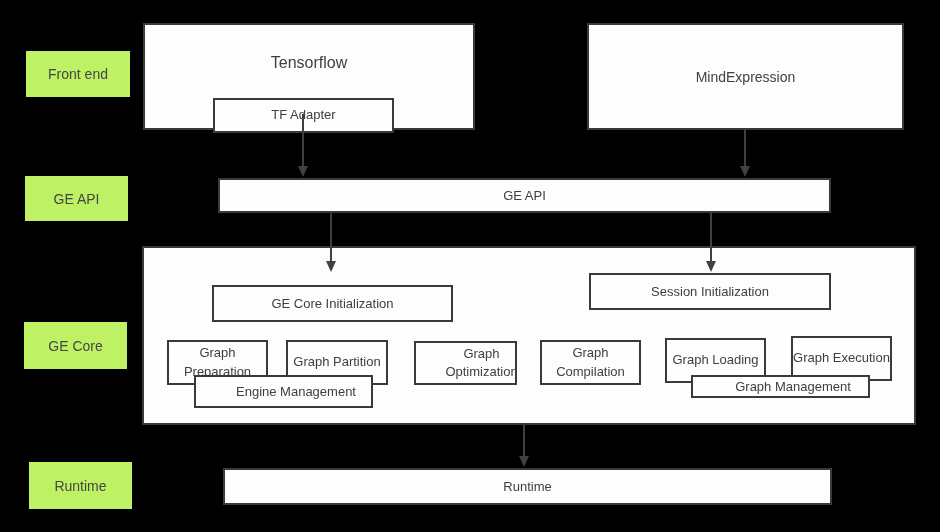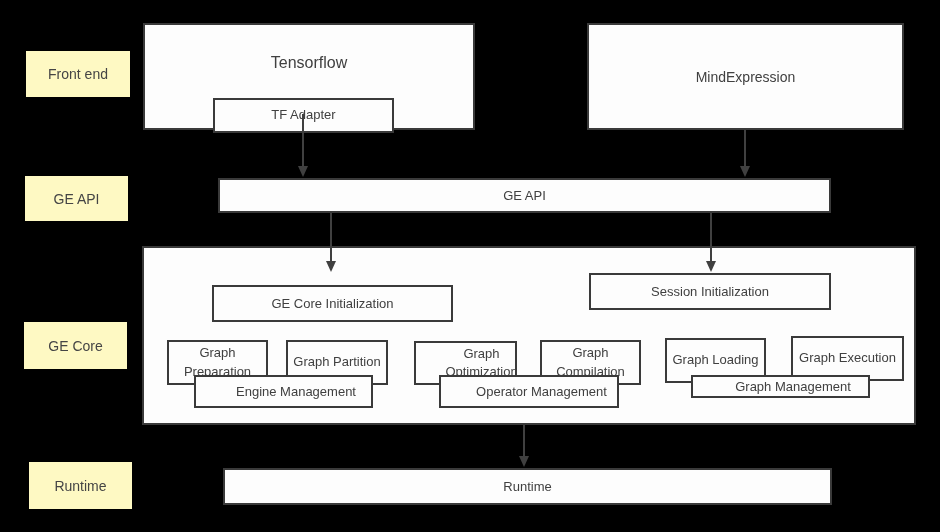--- a/index.html
+++ b/index.html
@@ -22,21 +22,21 @@
     border: 2px solid #3a3a3a;
     box-sizing: border-box;
     display: flex;
     align-items: center;
     justify-content: center;
     text-align: center;
     color: #404040;
   }
   .side-label {
     position: absolute;
-    background: #fef9c3;
+    background: #bef264;
     display: flex;
     align-items: center;
     justify-content: center;
     font-size: 14px;
     color: #454545;
     box-sizing: border-box;
   }
   .title-line {
     position: absolute;
     left: 0;
@@ -88,24 +88,23 @@
   <div class="box" style="left:142px; top:246px; width:774px; height:179px; display:block;">
 
     <div class="box init-box" style="left:68px; top:25px; width:241px; height:37px;margin-top:12px;">GE Core Initialization</div>
     <div class="box init-box" style="left:445px; top:25px; width:242px; height:37px;">Session Initialization</div>
 
     <div class="box fn-box" style="left:23px; top:73px; width:101px; height:45px;">Graph Preparation</div>
     <div class="box fn-box" style="left:142px; top:73px; width:102px; height:45px;">Graph Partition</div>
     <div class="box fn-box" style="left:270px; top:74px; width:103px; height:44px;padding-left:32px;">Graph Optimization</div>
     <div class="box fn-box" style="left:396px; top:73px; width:101px; height:45px;">Graph Compilation</div>
     <div class="box fn-box" style="left:521px; top:71px; width:101px; height:45px;">Graph Loading</div>
-    <div class="box fn-box" style="left:647px; top:69px; width:113px; height:45px;">Graph Execution</div>
+    <div class="box fn-box" style="left:647px; top:69px; width:101px; height:45px;">Graph Execution</div>
 
     <div class="box mg-box" style="left:50px; top:127px; width:179px; height:33px;">Engine Management</div>
-    <div class="box mg-box" style="left:295px; top:127px; width:180px; height:33px;">Operator Management</div>
     <div class="box mg-box" style="left:547px; top:127px; width:179px; height:23px;">Graph Management</div>
   </div>
 
   <div class="box bar" style="left:223px; top:468px; width:609px; height:37px;">Runtime</div>
 
   <div class="arrow" style="left:302px; top:114px; height:52px;"></div>
   <div class="arrow" style="left:744px; top:130px; height:36px;"></div>
   <div class="arrow" style="left:330px; top:213px; height:48px;"></div>
   <div class="arrow" style="left:710px; top:213px; height:48px;"></div>
   <div class="arrow" style="left:523px; top:425px; height:31px;"></div>

